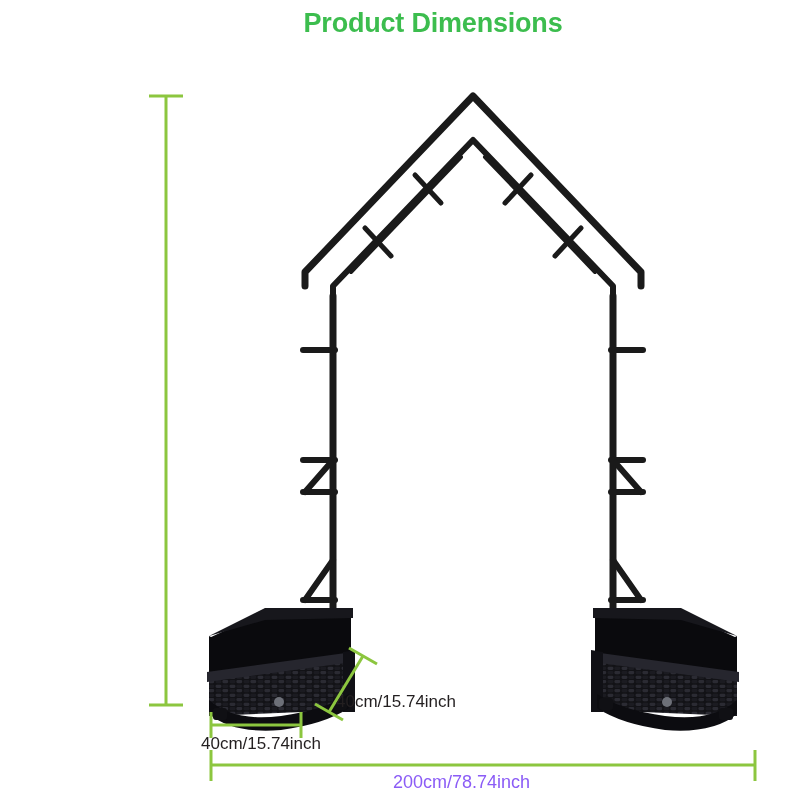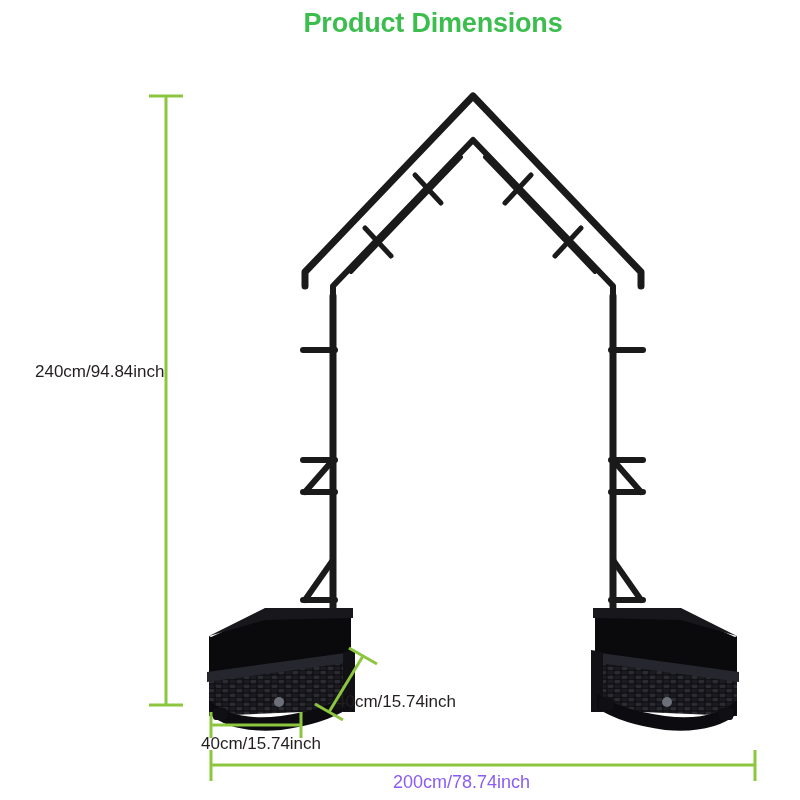--- a/index.html
+++ b/index.html
@@ -208,21 +208,20 @@
       </g>
 
       <g>
         <line x1="330" y1="656" x2="296" y2="712"></line>
         <line x1="316" y1="648" x2="344" y2="664"></line>
         <line x1="282" y1="704" x2="310" y2="720"></line>
       </g>
     </g>
   </svg>
 
-  <div class="dim-label" id="label-height" style="color: rgb(35, 31, 32);">240cm/94.84inch</div>
 
   <div class="dim-label" id="label-width-total" style="color: #8b5cf6;">200cm/78.74inch</div>
 
   <div class="dim-label" id="label-box-width" style="color: rgb(35, 31, 32);">40cm/15.74inch</div>
 
   <div class="dim-label" id="label-box-depth" style="color: rgb(35, 31, 32);">40cm/15.74inch</div>
 
 </div>
 
 </body></html>

